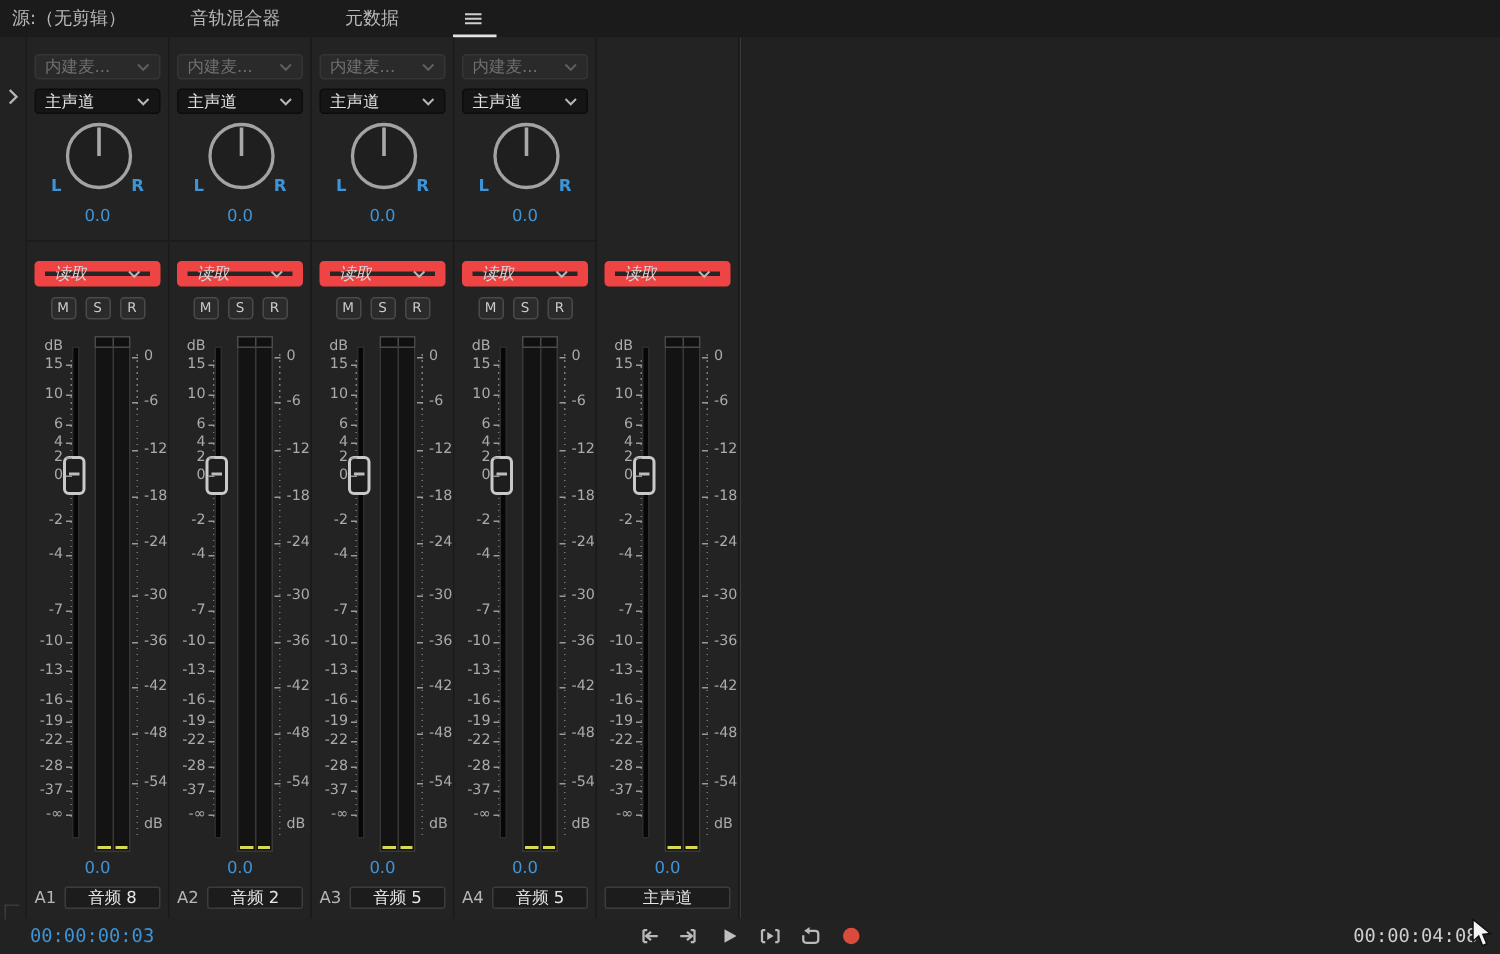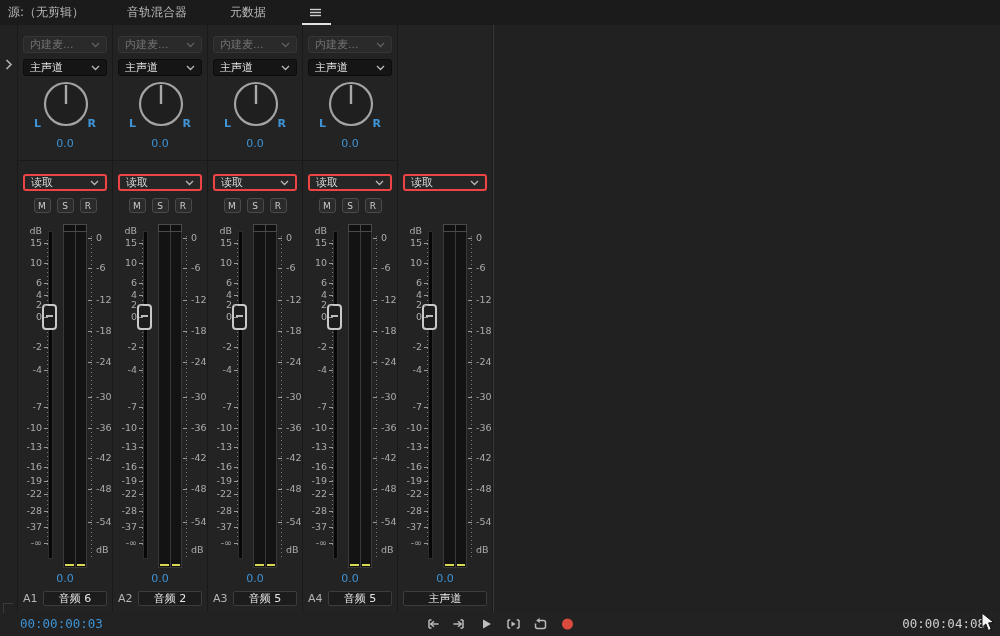--- a/index.html
+++ b/index.html
@@ -22,21 +22,21 @@
   .strip { width:95px; border-right:1px solid #191919; position:relative; background:#232323; }
   .empty-panel { flex:1; background:#212121; border-left:1px solid #3a3a3a; }
 
   
   .io { padding:11px 5px 8px 5px; border-bottom:1px solid #1a1a1a; }
   .strip.master .io, .strip.master .msr-row { visibility:hidden; }
   .dd { height:17px; border-radius:3px; display:flex; align-items:center; justify-content:space-between;
         padding:0 6px; font-size:11px; cursor:default; }
   .dd-input  { background:#2a2a2a; color:#6f6f6f; border:1px solid #353535; margin-bottom:6px; }
   .dd-output { background:#151515; color:#e4e4e4; border:1px solid #0c0c0c; margin-bottom:2px; }
-  .dd-auto   { background:#262626; color:#d8d8d8; border:2px solid #ef4444; margin:0 5px; }
+  .dd-auto   { background:#262626; color:#d8d8d8; border:7px solid #ef4444; margin:0 5px;font-style:italic; }
   .dd-label { overflow:hidden; white-space:nowrap; }
   .knob-wrap { position:relative; height:58px; }
   .knob-wrap svg.knob { position:absolute; left:19px; top:2px; }
   .pan-side { position:absolute; bottom:6px; font-size:11px; color:#3e94d6; font-weight:bold; }
   .pan-l { left:11px; } .pan-r { right:11px; }
   .pan-value { height:16px; text-align:center; font-size:11px; color:#3e94d6; line-height:16px; }
 
   
   .auto-row { padding-top:13px; }
   .msr-row { margin-top:7px; height:16px; display:flex; justify-content:center; gap:6px; }
@@ -229,21 +229,21 @@
             <div class="dashR" style="top: 234px;"></div>
             <span class="labR" style="top: 265px;">-48</span>
             <div class="dashR" style="top: 265px;"></div>
             <span class="labR" style="top: 298px;">-54</span>
             <div class="dashR" style="top: 298px;"></div>
             <span class="labR" style="top: 326px;">dB</span>
           </div>
     <div class="level">0.0</div>
     <div class="track-row">
       <span class="tid">A1</span>
-      <span class="tname">音频 6</span>
+      <span class="tname">音频 8</span>
     </div>
   </div>
 
   <div class="strip">
     <div class="io">
       <div class="dd dd-input">
         <span class="dd-label in-label">内建麦...</span>
         <svg width="9" height="6" viewBox="0 0 9 6">
                 <polyline points="1,1 4.5,4.5 8,1" fill="none" stroke="#5f5f5f" stroke-width="1.3"></polyline>
               </svg>

